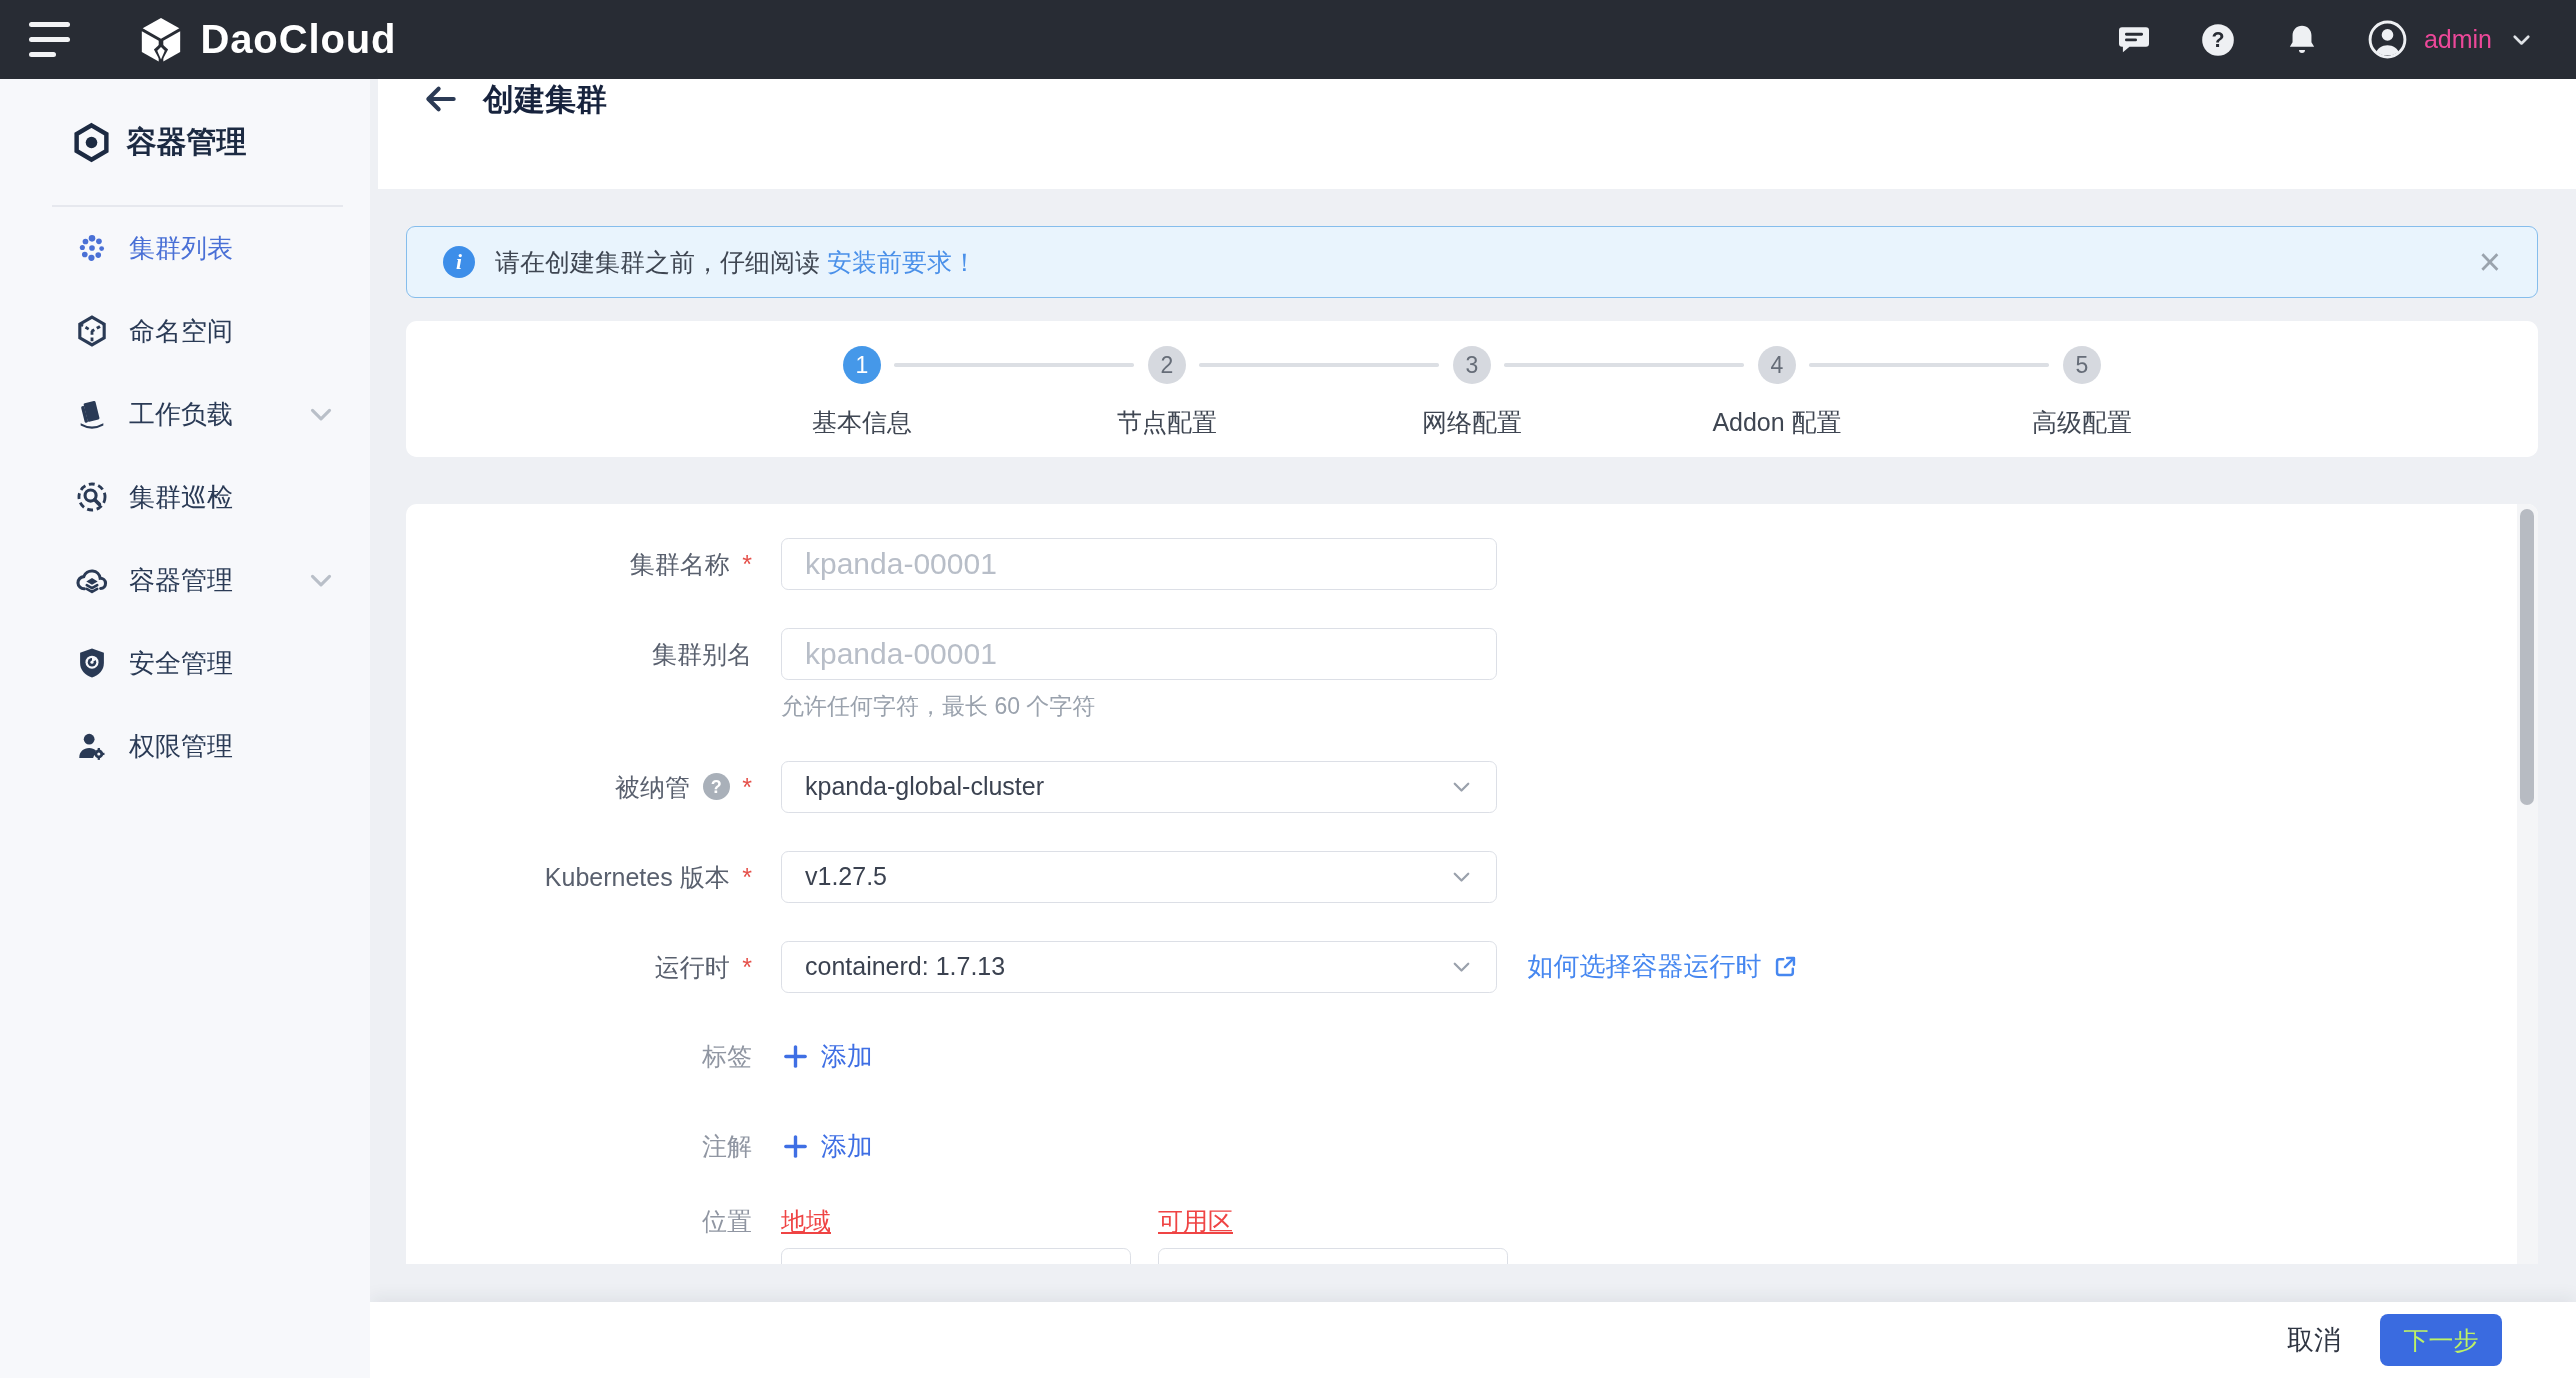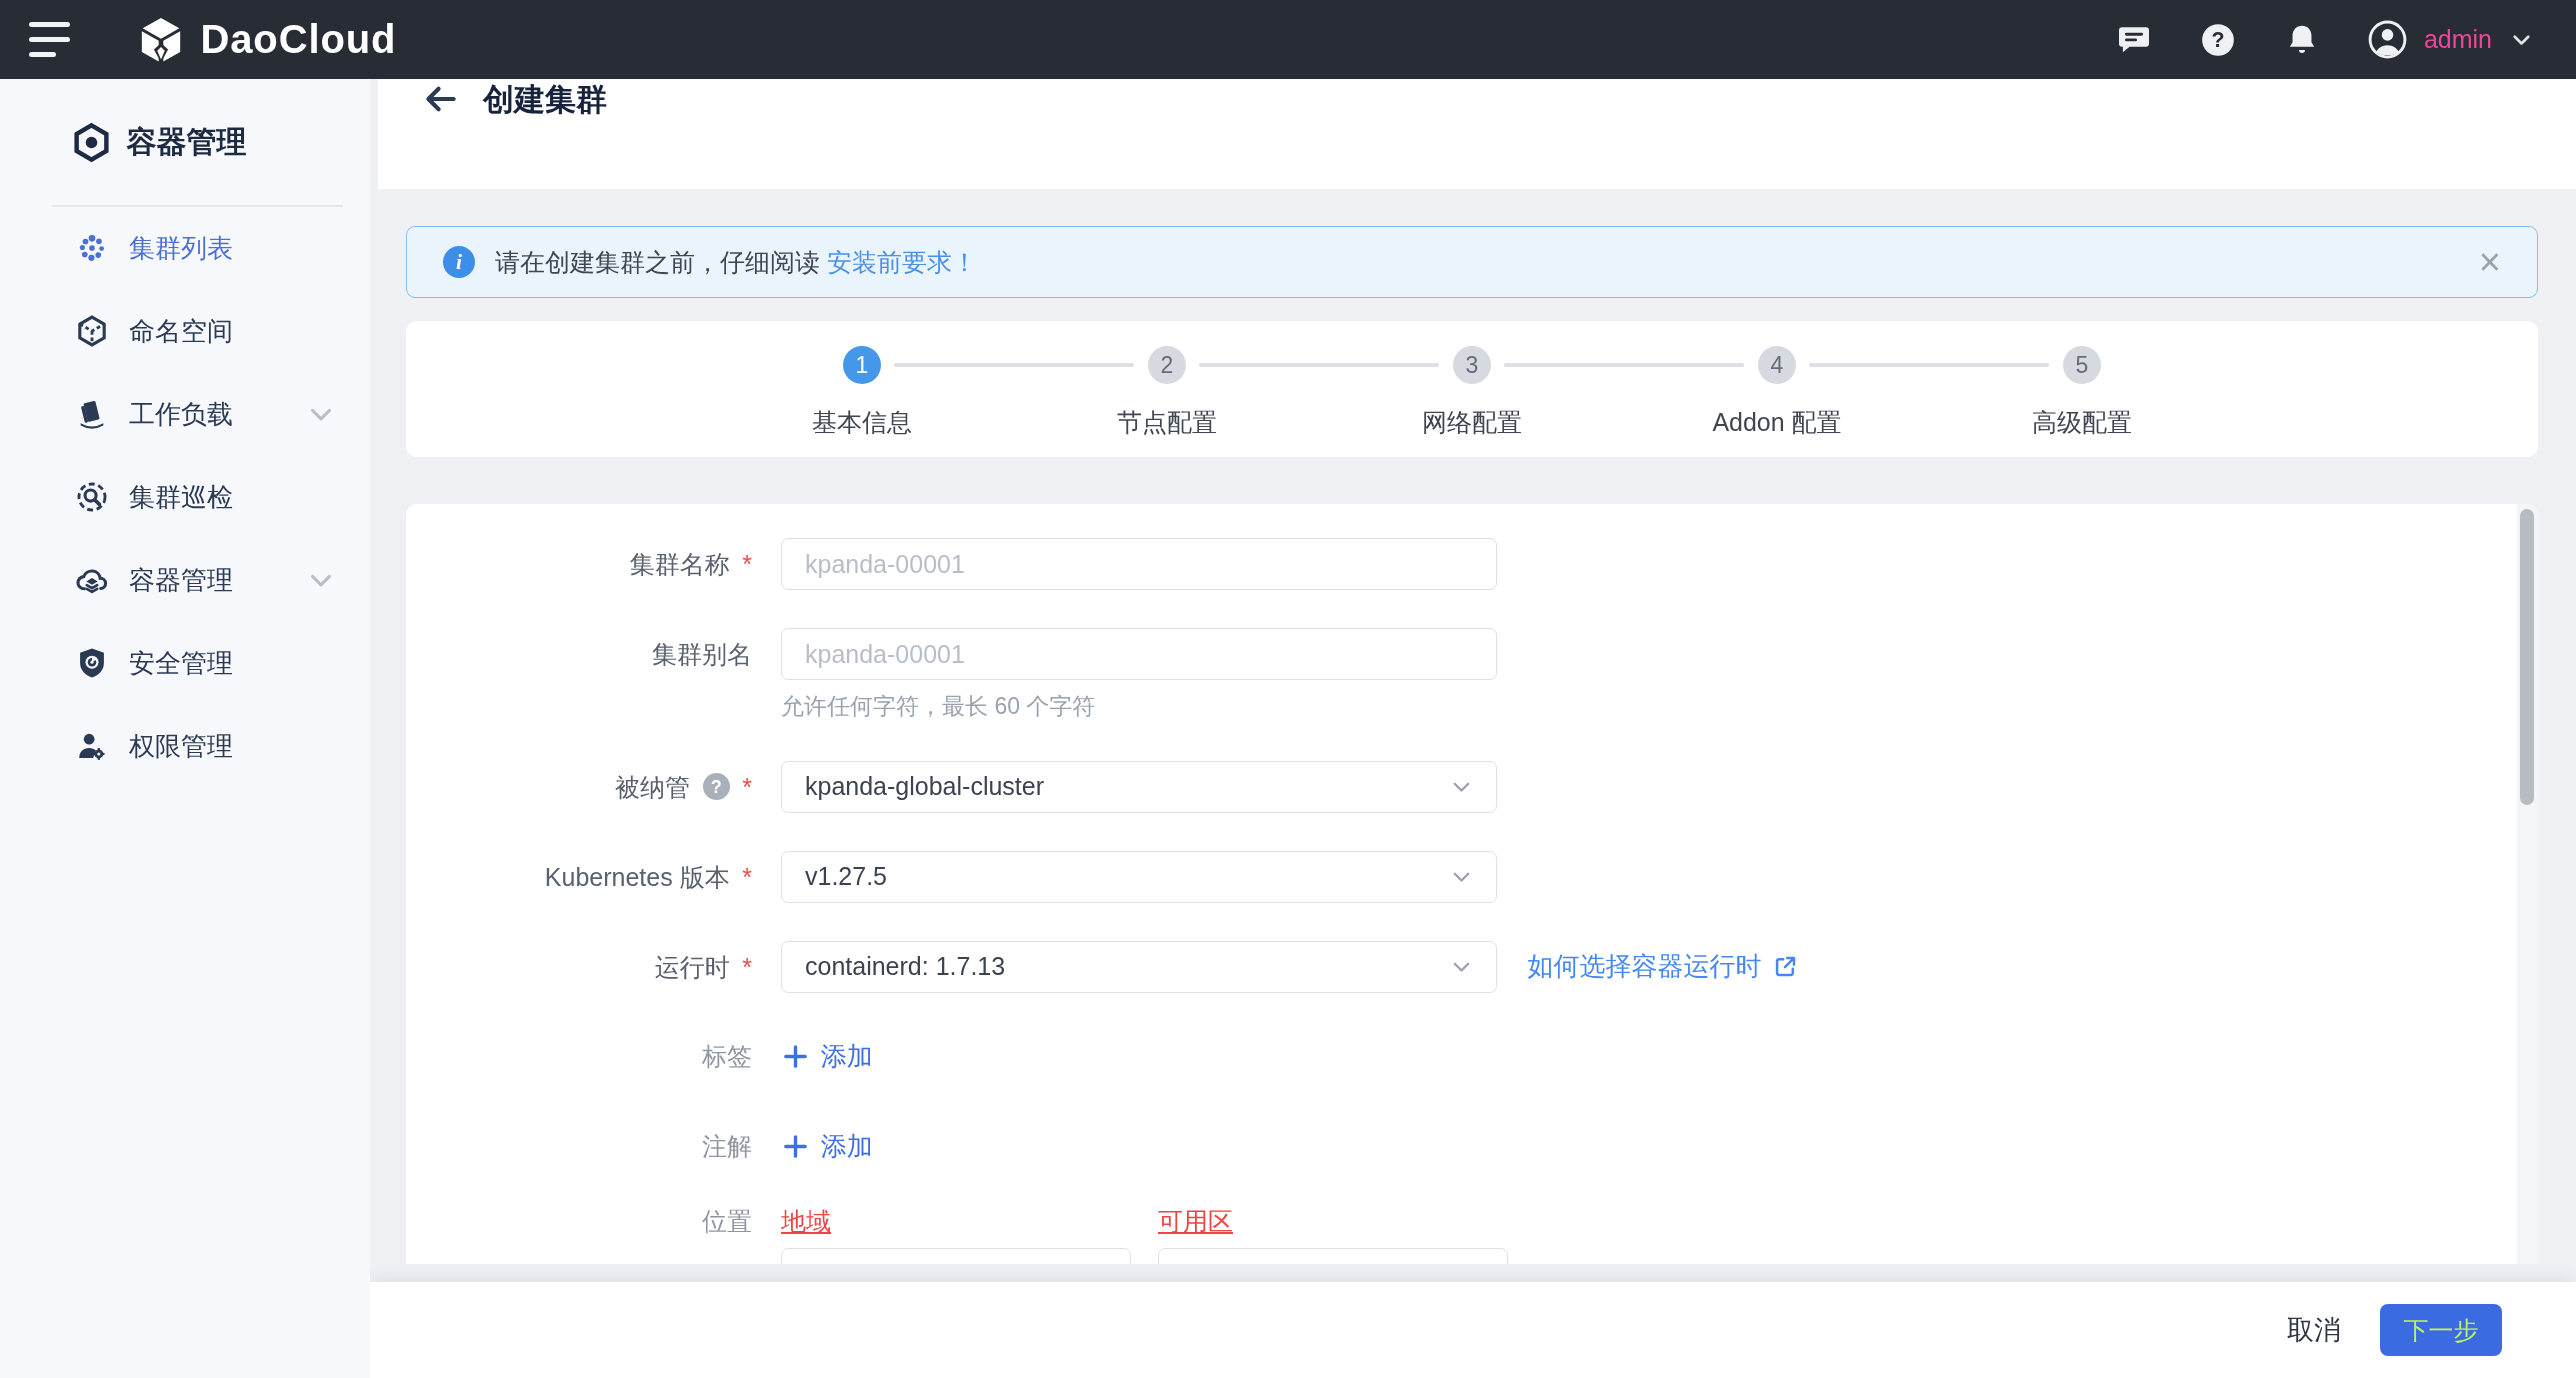--- a/index.html
+++ b/index.html
@@ -71,21 +71,21 @@
   .form-row { display:flex; align-items:flex-start;margin-left:23px; }
   .form-label { width:323px; margin-right:29px; text-align:right; font-size:25px; color:#59606e;
     line-height:52px; white-space:nowrap; display:flex; justify-content:flex-end; align-items:center; gap:12.6px; }
   .form-label.muted { color:#9096a2; }
   .lh44 { line-height:39px; height:39px; }
   .lh36 { line-height:32px; height:32px; }
   .req { color:#e5504a; font-size:25px; }
   .q-badge { width:27px; height:27px; border-radius:50%; background:#a9b0b9; color:#fff;
     font-size:18px; font-weight:bold; display:inline-flex; align-items:center; justify-content:center; cursor:pointer; }
   .text-input { width:716px; height:52px; border:1.8px solid #dcdfe6; border-radius:7.2px;
-    padding:12px 23px; font-size:25px; color:#3b4250; background:#fff; outline:none;
+    padding:12px 23px; font-size:30px; color:#3b4250; background:#fff; outline:none;
     font-family:"Liberation Sans","DejaVu Sans",sans-serif; }
   .text-input::placeholder { color:#b8bec8; }
   .select { width:716px; height:52px; border:1.8px solid #dcdfe6; border-radius:7.2px; background:#fff;
     display:flex; align-items:center; justify-content:space-between; padding:0 21.5px 0 23px;
     font-size:25px; color:#3b4250; cursor:pointer; }
   .hint { margin-top:10.8px; font-size:23px; color:#9aa2ad; }
   .mb42 { margin-bottom:38px; } .mb44 { margin-bottom:39px; } .mb49 { margin-bottom:44px; } .mb57 { margin-bottom:51px; }
   .row-inline { display:flex; align-items:center; gap:30.5px; }
   .ext-link { font-size:26px; color:#4687f0; display:inline-flex; align-items:center; gap:10.8px; cursor:pointer; white-space:nowrap; }
   .add-link { display:inline-flex; align-items:center; gap:10.8px; color:#3f6fe4; font-size:26px;
@@ -93,21 +93,21 @@
   .loc-cols { display:flex; gap:27px; }
   .loc-col { display:flex; flex-direction:column; }
   .loc-label { font-size:25px; color:#ef4444; line-height:32px;text-decoration:underline; }
   .loc-input { margin-top:10.8px; width:350px; height:52px; border:1.8px solid #dcdfe6; border-radius:7.2px;
     background:#fff; display:flex; align-items:center; justify-content:flex-end; padding:0 20px; cursor:pointer; }
   
   .scroll-track { position:absolute; top:0; right:0; width:21.5px; height:100%; background:#f4f5f7; }
   .scroll-thumb { position:absolute; top:4.5px; right:3.6px; width:14.4px; height:296px; background:#b7bbc2; border-radius:7.2px; cursor:pointer; }
 
   
-  .footer { position:absolute; left:370px; right:0; bottom:0; height:96px; background:#fff;
+  .footer { position:absolute; left:370px; right:0; bottom:0; height:76px; background:#fff;
     box-shadow:0 -5.4px 16px rgba(31,38,56,.07); display:flex; align-items:center;
     justify-content:flex-end; padding-right:74px; z-index:15; }
   .cancel-btn { font-size:27px; color:#2f3542; background:none; border:none; cursor:pointer;
     margin-right:39px; font-family:inherit; }
   .next-btn { width:122px; height:52px; background:#3a6be0; color:#bef264; font-size:25px;
     border:none; border-radius:8px; cursor:pointer; font-family:inherit; }
 </style>
 </head>
 <body>
 

